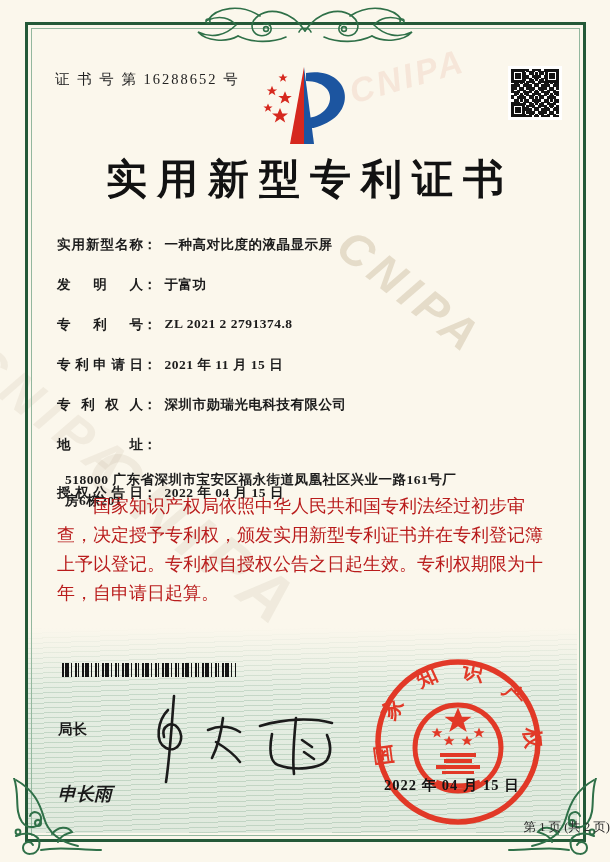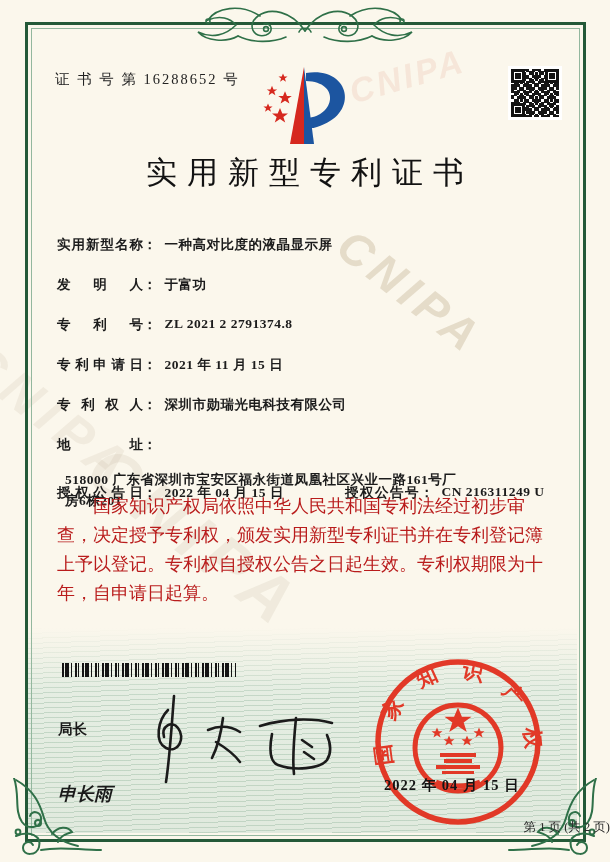--- a/index.html
+++ b/index.html
@@ -53,21 +53,21 @@
     position:absolute; inset:3px;
     background:
       repeating-conic-gradient(#151515 0% 25%, rgba(0,0,0,0) 0% 50%) 0 0/6px 6px,
       repeating-conic-gradient(#151515 0% 25%, rgba(0,0,0,0) 0% 50%) 3px 2px/10px 8px;
   }
   .qr .finder{ position:absolute; width:8px; height:8px; border:3px solid #111; background:#fff; }
   .qr .f1{ left:3px; top:3px; } .qr .f2{ right:3px; top:3px; } .qr .f3{ left:3px; bottom:3px; }
   .qr .finder i{ display:block; width:6px; height:6px; margin:1px; background:#111; }
   .title{
     position:absolute; left:0; top:152px; width:100%; text-align:center;
-    font-size:31px; font-weight:normal; letter-spacing:10px; text-indent:10px; color:#121212;
+    font-size:41px; font-weight:bold; letter-spacing:10px; text-indent:10px; color:#121212;
   }
   
   .frow{ position:absolute; left:57px; width:505px; font-size:13.5px; font-weight:600; color:#1c1c1c; }
   .flabel{ display:inline-block; width:86px; text-align:justify; text-align-last:justify; vertical-align:top; }
   .fcolon{ display:inline-block; vertical-align:top; }
   .fvalue{ display:inline-block; margin-left:8px; vertical-align:top; letter-spacing:.5px; }
   .fvalue.addr{ width:400px; line-height:1.55;margin-top:16px; }
   .row-grant .g2{ position:absolute; left:288px; top:0; }
   .row-grant .flabel2{ display:inline-block; letter-spacing:1.5px; }
   
@@ -196,23 +196,20 @@
     <span class="flabel">专利申请日</span><span class="fcolon">：</span><span class="fvalue">2021 年 11 月 15 日</span>
   </div>
   <div class="frow" style="top:396px">
     <span class="flabel">专利权人</span><span class="fcolon">：</span><span class="fvalue">深圳市勋瑞光电科技有限公司</span>
   </div>
   <div class="frow" style="top:436px">
     <span class="flabel">地址</span><span class="fcolon">：</span><span class="fvalue addr">518000 广东省深圳市宝安区福永街道凤凰社区兴业一路161号厂房6栋201</span>
   </div>
   <div class="frow row-grant" style="top:484px">
     <span class="flabel">授权公告日</span><span class="fcolon">：</span><span class="fvalue">2022 年 04 月 15 日</span>
-    <span class="g2">
-      <span class="flabel2">授权公告号</span><span class="fcolon">：</span><span class="fvalue">CN 216311249 U</span>
-    </span>
   </div>
 
   <div class="paras">
     <p>国家知识产权局依照中华人民共和国专利法经过初步审查，决定授予专利权，颁发实用新型专利证书并在专利登记簿上予以登记。专利权自授权公告之日起生效。专利权期限为十年，自申请日起算。</p>
   </div>
 
   <div class="barcode"></div>
 
   <div class="director-title">局长</div>
   <div class="director-name">申长雨</div>

